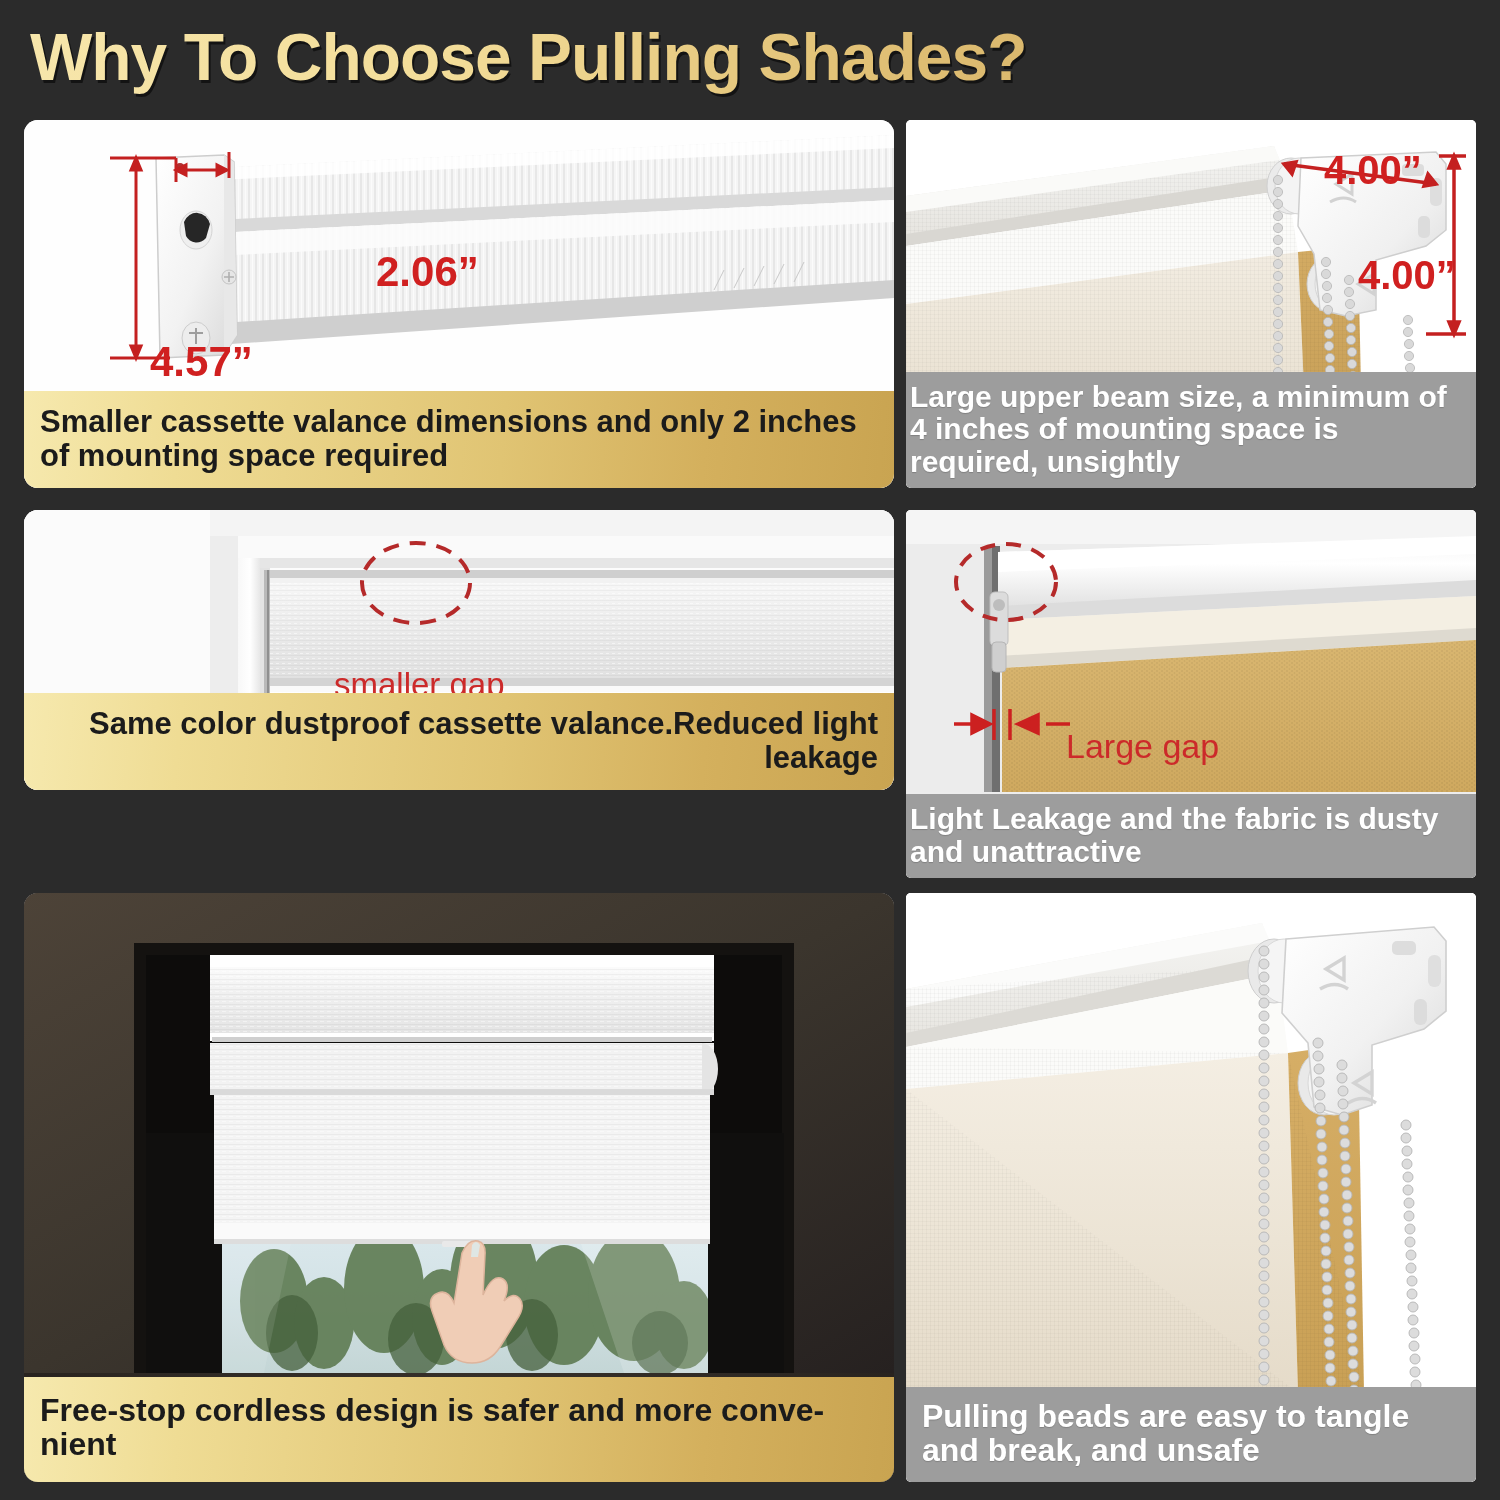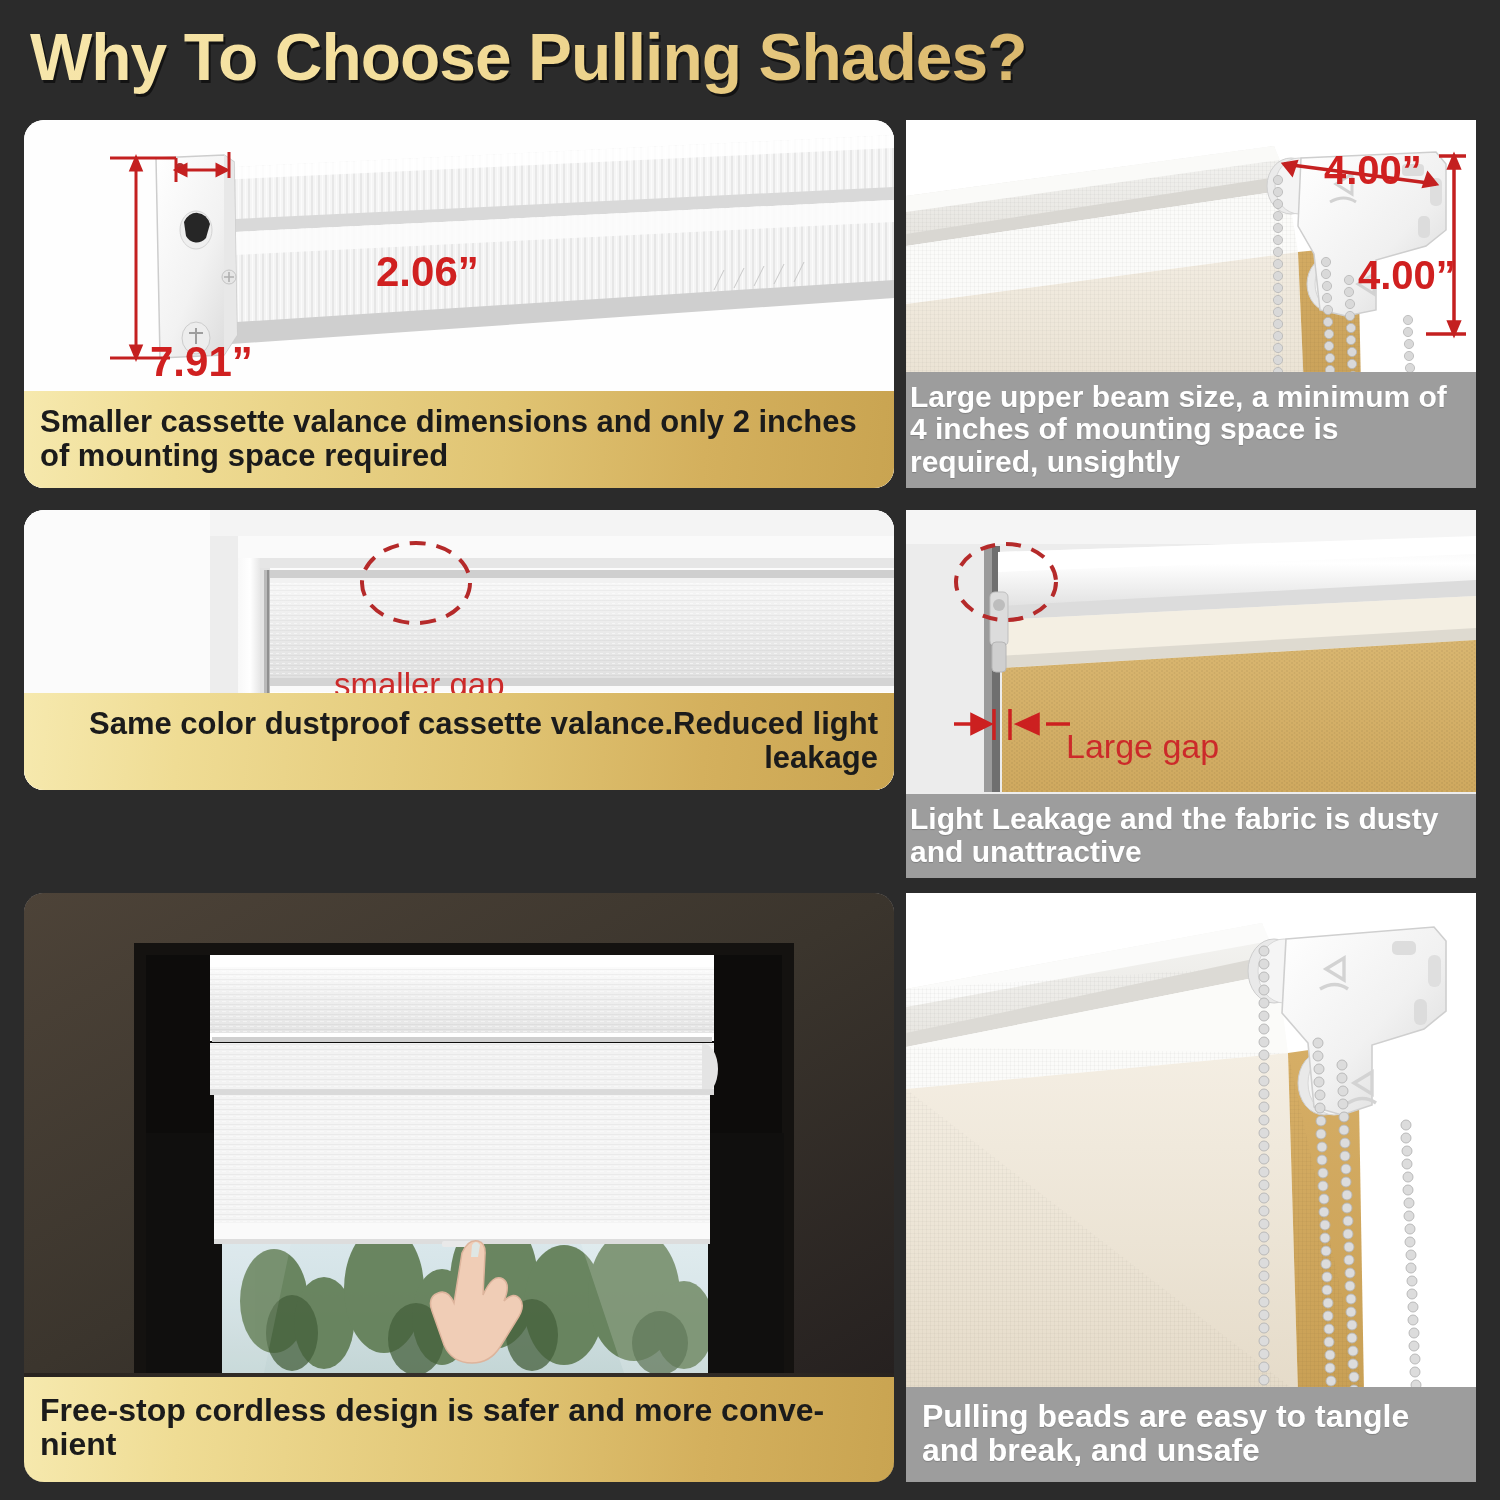--- a/index.html
+++ b/index.html
@@ -19,22 +19,22 @@
     background:linear-gradient(100deg,#f7e6ab 0%,#f3dd99 32%,#e2c277 62%,#cfa95e 100%);
     -webkit-background-clip:text;background-clip:text;color:transparent;
     text-shadow:none;
     filter:drop-shadow(2px 3px 0px rgba(0,0,0,.55));
   }
 
   
   .grid{position:absolute;left:0;top:0;width:1500px;height:1500px;}
 
   .panel{position:absolute;overflow:hidden;background:#fff;}
-  .panel.good{border-radius:20px;}
-  .panel.bad{border-radius:0px;text-decoration:underline;}
+  .panel.good{border-radius:14px;}
+  .panel.bad{border-radius:5px;text-decoration:underline;}
 
   .media{position:absolute;left:0;top:0;right:0;bottom:0;overflow:hidden;}
 
   .caption{
     position:absolute;left:0;right:0;bottom:0;
     box-sizing:border-box;
     font-weight:bold;line-height:1.08;
   }
   .caption.good{
     background:linear-gradient(95deg,#f6e9ae 0%,#efdc94 18%,#e0c473 55%,#d4b05d 78%,#c9a451 100%);
@@ -138,21 +138,21 @@
 
             <line x1="86" y1="28" x2="152" y2="28"></line>
             <line x1="86" y1="228" x2="146" y2="228"></line>
             <line x1="112" y1="28" x2="112" y2="228"></line>
             <polygon points="112,28 107,40 117,40"></polygon>
             <polygon points="112,228 107,216 117,216"></polygon>
           </g>
         </svg>
 
         <div class="dimtxt" style="left:352px;top:128px;font-size:42px;">2.06”</div>
-        <div class="dimtxt" style="left:126px;top:218px;font-size:42px;">7.91”</div>
+        <div class="dimtxt" style="left:126px;top:218px;font-size:42px;">4.57”</div>
       </div>
 
       <div class="caption good">Smaller cassette valance dimensions and only 2 inches of mounting space required</div>
     </div>
 
     <div class="panel bad" style="left:906px;top:120px;width:570px;height:368px;">
       <div class="media" style="background:#ffffff;">
 
         <svg width="570" height="300" viewBox="0 0 570 300" style="position:absolute;left:0;top:14px;">
           <defs>

